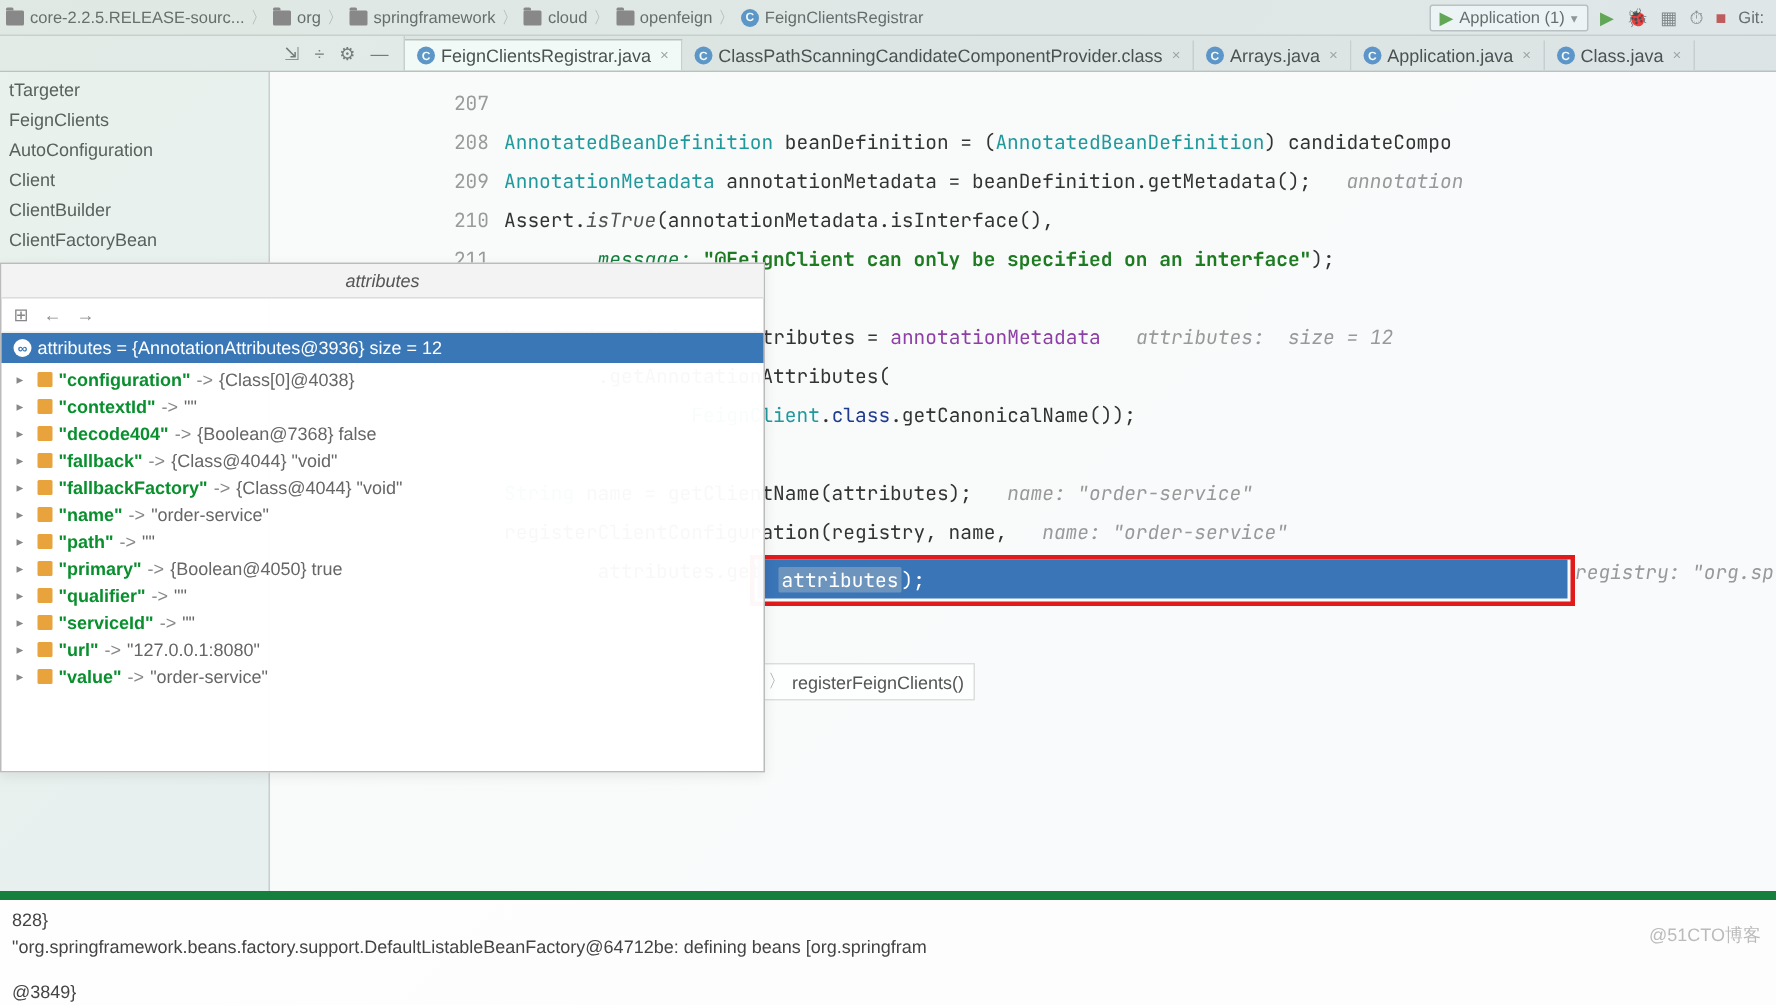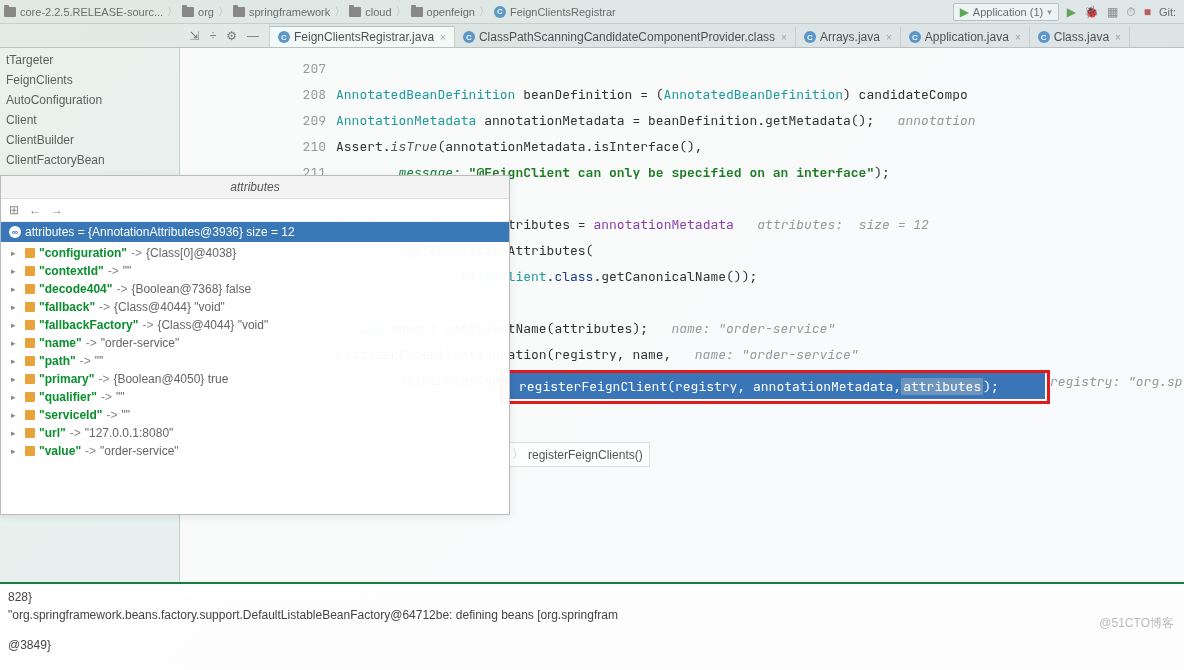--- a/index.html
+++ b/index.html
@@ -152,22 +152,22 @@
   .crumb-under {
     position:absolute; left:505px; top:442px;
     font-size:12px; color:#555;
     background:rgba(255,255,255,0.7);
     padding:3px 6px; border:1px solid #ddd;
     display:flex; gap:4px; align-items:center;
   }
   .crumb-under .chev{color:#aaa;}
   
   .bottom {
-    position:absolute; left:0; right:0; bottom:0; height:88px;
-    border-top:2px solid #15803d;
+    position:absolute; left:0; right:0; bottom:0; height:76px;
+    border-top:6px solid #15803d;
     background:rgba(255,255,255,0.9);
     font-size:12px; color:#444;
     padding:4px 8px;
     line-height:18px;
   }
   .watermark { position:absolute; right:10px; bottom:38px; color:#bbb; font-size:12px;}
 </style>
 </head>
 <body>
 
@@ -283,21 +283,20 @@
 <span class="kw-type">                FeignClient</span><span>.</span><span class="darkblue">class</span><span>.getCanonicalName());</span>
 
 <span class="kw-type">String</span><span> name = getClientName(attributes);   </span><span class="comment">name: "order-service"</span>
 <span>registerClientConfiguration(registry, name,   </span><span class="comment">name: "order-service"</span>
 <span>        attributes.get(</span><span class="str">"configuration"</span><span>));</span>
     </div>
   </div>
 </div>
 
 <div class="hl-line">
-  <span>registerFeignClient(registry, annotationMetadata, </span>
     <span class="tok-attr">attributes</span>
     <span>);</span>
 </div>
 <div class="hl-trail">registry: "org.sp</div>
 <div class="hl-box"></div>
 
 <div class="crumb-under">
   <span class="chev">〉</span>
   <span>registerFeignClients()</span>
 </div>

